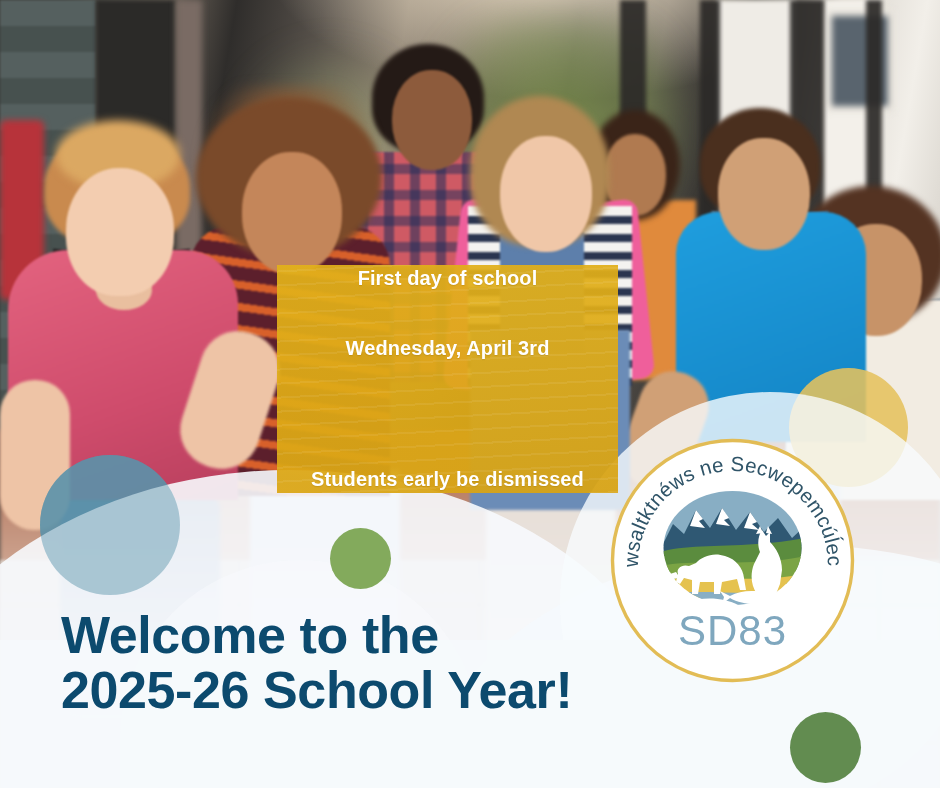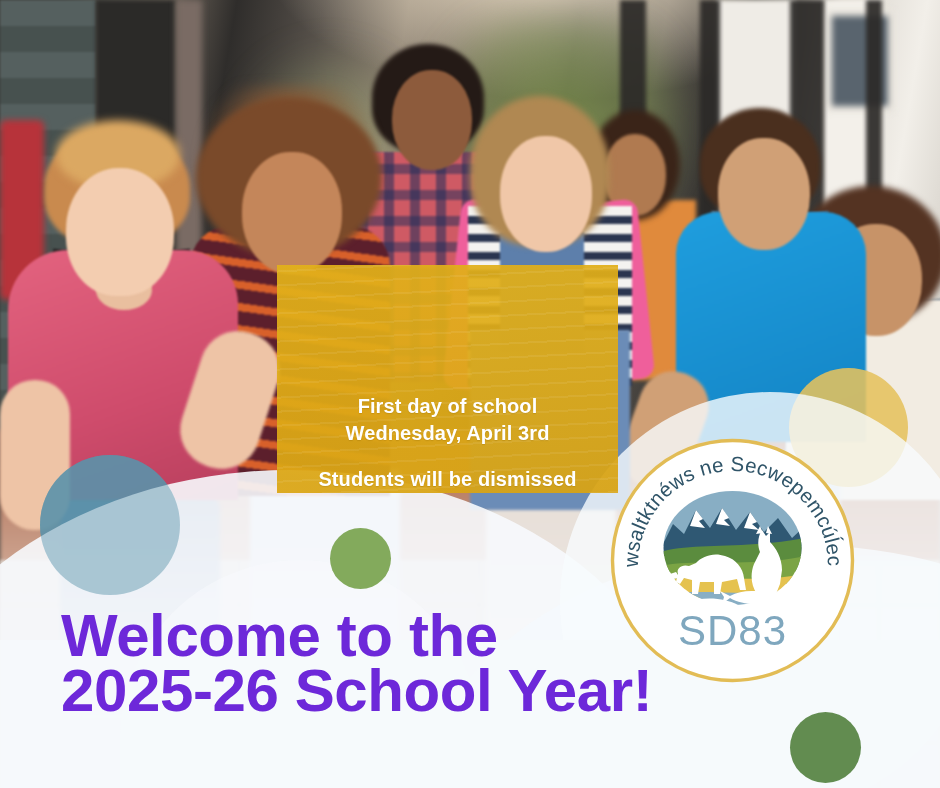--- a/index.html
+++ b/index.html
@@ -159,33 +159,33 @@
   .veil3{left:0;top:640px;width:940px;height:148px;background:rgba(246,249,252,.88);}
   .veil4{left:560px;top:392px;width:420px;height:420px;border-radius:50%;background:rgba(248,251,254,.80);}
   .veil5{left:120px;top:560px;width:360px;height:300px;border-radius:50% 50% 0 0/60% 60% 0 0;background:rgba(248,250,253,.55);}
 
   
   .yellowbox{
     position:absolute;left:277px;top:265px;width:341px;height:228px;
     background:
       repeating-linear-gradient(-3deg, rgba(255,255,255,.07) 0 2px, rgba(0,0,0,0) 2px 14px),
       linear-gradient(170deg, rgba(226,177,26,.93) 0%, rgba(222,170,22,.93) 50%, rgba(216,163,20,.94) 100%);
-    display:flex;flex-direction:column;align-items:center;justify-content:flex-end;
+    display:flex;flex-direction:column;align-items:center;justify-content:space-between;
     text-align:center;
   }
   .yb-line{
     color:#ffffff;font-weight:bold;font-size:20px;line-height:27px;
     letter-spacing:.1px;text-shadow:0 1px 1px rgba(140,100,0,.25);
   }
   .yb-gap{height:19px;}
 
   
   .headline{
     position:absolute;left:61px;top:608px;
-    color:#6d28d9;font-weight:bold;font-size:60px;line-height:55px;
+    color:#0c4a6e;font-weight:bold;font-size:52px;line-height:55px;
     letter-spacing:-.4px;
   }
 
   
   .logo{position:absolute;left:610px;top:438px;width:245px;height:245px;}
   .logo svg{display:block;width:100%;height:100%;}
 </style>
 </head>
 <body>
 
@@ -276,21 +276,21 @@
   <div class="veil veil3"></div>
 
   <div class="circ circ-blue" style="opacity:.55"></div>
   <div class="circ circ-green-sm"></div>
   <div class="circ circ-green-lg"></div>
 
   <div class="yellowbox">
     <div class="yb-line">First day of school</div>
     <div class="yb-line">Wednesday, April 3rd</div>
     <div class="yb-gap"></div>
-    <div class="yb-line">Students will be dismissed</div>
+    <div class="yb-line">Students early be dismissed</div>
   </div>
 
   <div class="headline">
     <div>Welcome to the</div>
     <div>2025-26 School Year!</div>
   </div>
 
   <div class="logo">
     <svg viewBox="0 0 245 245" xmlns="http://www.w3.org/2000/svg">
       <defs>

